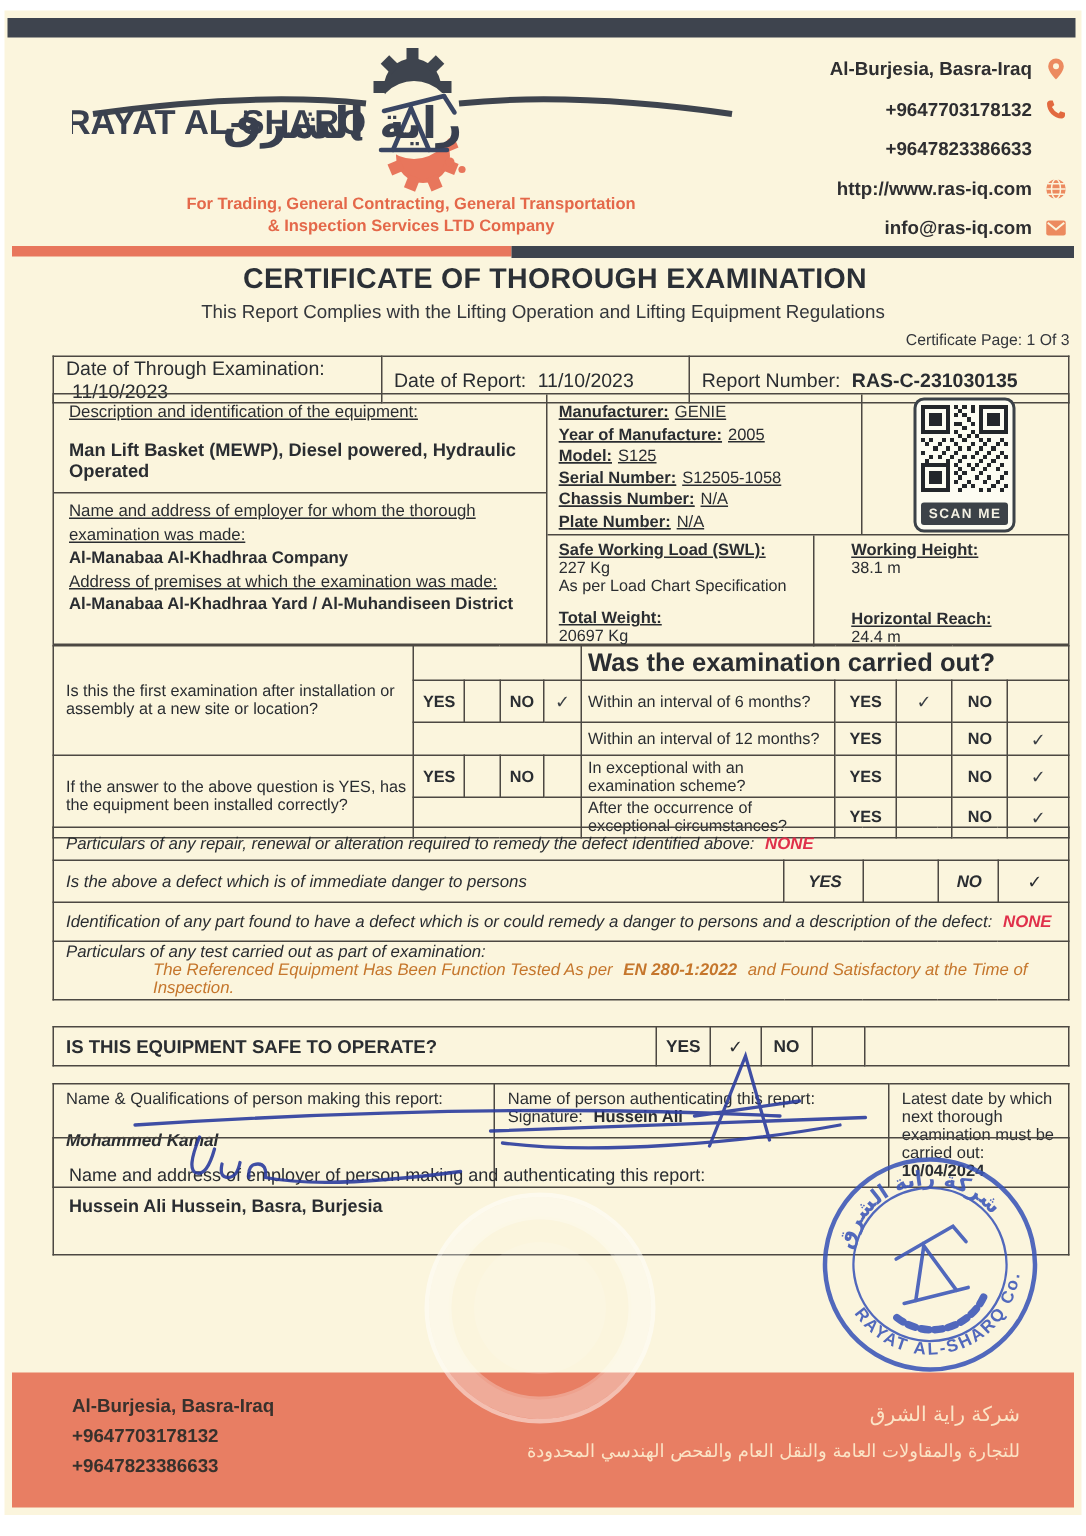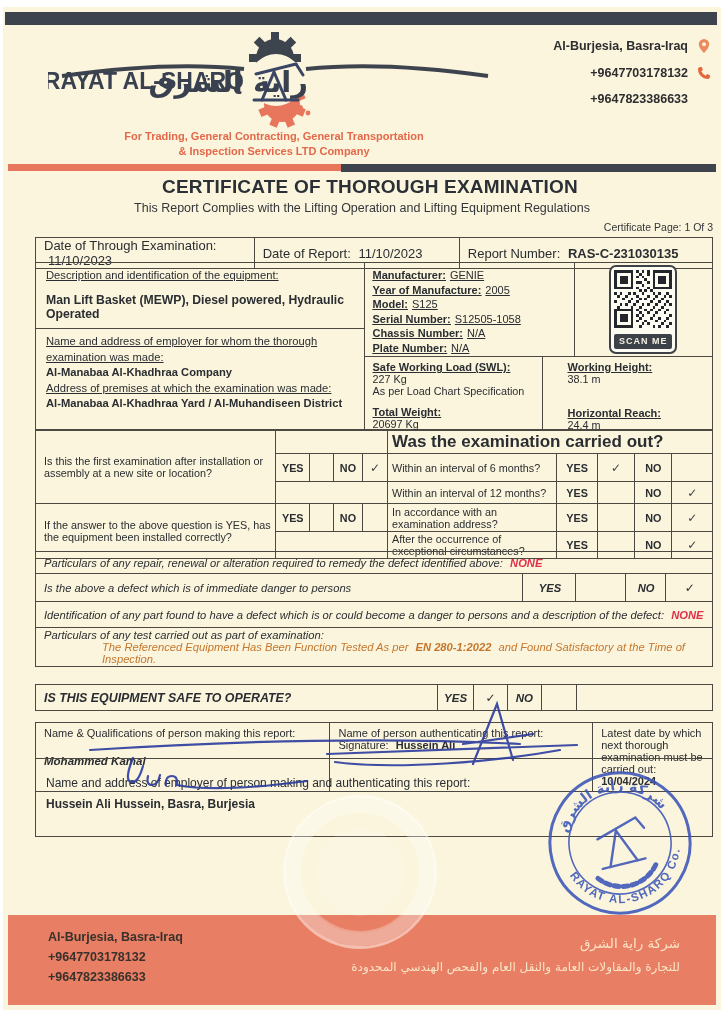--- a/index.html
+++ b/index.html
@@ -65,21 +65,21 @@
   .exam-table .chk { text-align:center; color:#3a3f45; font-size:12px; }
   .exam-table .qcol { padding-left:8px; }
   .carried { font-weight:bold; font-size:17px; padding-left:8px; }
 
   .defect-table { position:absolute; left:35px; top:551px; width:678px; font-size:11.2px; }
   .defect-table td { padding:1px 6px 1px 8px;font-style:italic; }
   .defect-table .yn { text-align:center; font-weight:bold; }
   .defect-table .chk { text-align:center; font-size:12px; }
   .test-indent { margin-left:58px; }
 
-  .safe-table { position:absolute; left:35px; top:684px; width:678px;font-style:italic; }
+  .safe-table { position:absolute; left:35px; top:684px; width:678px; }
   .safe-table td { height:26px; }
   .safe-q { font-size:12.4px; font-weight:bold; padding-left:8px; }
   .safe-table .yn { text-align:center; font-weight:bold; font-size:11.5px; }
   .safe-table .chk { text-align:center; font-size:12px; }
 
   .sig-table { position:absolute; left:35px; top:722px; width:678px; font-size:11px; }
   .sig-table td { height:50px; vertical-align:top; padding:4px 8px; }
   .sig-name { font-weight:bold; margin-top:16px; font-size:11.5px;font-style:italic; }
 
   .emp-table { position:absolute; left:35px; top:758px; width:678px; font-size:12px; }
@@ -163,20 +163,37 @@
     <div class="c-row">
       <span>+9647703178132</span>
       <svg class="c-ic" viewBox="0 0 16 16">
         <path d="M2 4.2C2 3 3 2 4.2 2h1.6l1.1 3-1.6 1.3a9.5 9.5 0 0 0 4.4 4.4l1.3-1.6 3 1.1v1.6c0 1.2-1 2.2-2.2 2.2C6.6 14 2 9.4 2 4.2z" fill="#e2693f"></path>
       </svg>
     </div>
     <div class="c-row">
       <span>+9647823386633</span>
       <span class="c-ic"></span>
     </div>
+    <div class="c-row">
+      <span>http://www.ras-iq.com</span>
+      <svg class="c-ic" viewBox="0 0 16 16">
+        <circle cx="8" cy="8" r="6.5" fill="#ec8a5f"></circle>
+        <g stroke="#fbf5dd" stroke-width="1" fill="none">
+          <ellipse cx="8" cy="8" rx="3" ry="6.5"></ellipse>
+          <path d="M1.5 8h13M2.5 4.5h11M2.5 11.5h11"></path>
+        </g>
+      </svg>
+    </div>
+    <div class="c-row">
+      <span>info@ras-iq.com</span>
+      <svg class="c-ic" viewBox="0 0 16 16">
+        <rect x="1.5" y="3" width="13" height="10" rx="1.5" fill="#ec8a5f"></rect>
+        <path d="M2.5 4.5 8 9l5.5-4.5" stroke="#fbf5dd" stroke-width="1.3" fill="none"></path>
+      </svg>
+    </div>
   </div>
 
   <div class="divider"><span class="d-or"></span><span class="d-dk"></span></div>
 
   <div class="doc-title">CERTIFICATE OF THOROUGH EXAMINATION</div>
   <div class="doc-subtitle">This Report Complies with the Lifting Operation and Lifting Equipment Regulations</div>
   <div class="page-note">Certificate Page: 1 Of 3</div>
 
   <table class="meta-table">
     <colgroup>
@@ -305,21 +322,21 @@
       <td class="chk"></td>
       <td class="yn">NO</td>
       <td class="chk">✓</td>
     </tr>
     <tr style="height:28px">
       <td class="qcol" rowspan="2">If the answer to the above question is YES, has the equipment been installed correctly?</td>
       <td class="yn">YES</td>
       <td class="chk"></td>
       <td class="yn">NO</td>
       <td class="chk"></td>
-      <td>In accordance with an examination address?</td>
+      <td>In exceptional with an examination scheme?</td>
       <td class="yn">YES</td>
       <td class="chk"></td>
       <td class="yn">NO</td>
       <td class="chk">✓</td>
     </tr>
     <tr style="height:26px">
       <td colspan="4"></td>
       <td>After the occurrence of exceptional circumstances?</td>
       <td class="yn">YES</td>
       <td class="chk"></td>
@@ -346,21 +363,21 @@
     </tr>
     <tr style="height:28px">
       <td>Is the above a defect which is of immediate danger to persons</td>
       <td class="yn">YES</td>
       <td class="chk"></td>
       <td class="yn">NO</td>
       <td class="chk">✓</td>
     </tr>
     <tr style="height:26px">
       <td colspan="5">
-        <span>Identification of any part found to have a defect which is or could become a danger to persons and a description of the defect:</span>
+        <span>Identification of any part found to have a defect which is or could remedy a danger to persons and a description of the defect:</span>
         <span class="gap red">NONE</span>
       </td>
     </tr>
     <tr style="height:30px">
       <td colspan="5">
         <div>Particulars of any test carried out as part of examination:</div>
         <div class="test-indent">
           <span class="amber">The Referenced Equipment Has Been Function Tested As per</span>
           <span class="amber b gap">EN 280-1:2022</span>
           <span class="amber gap">and Found Satisfactory at the Time of Inspection.</span>

